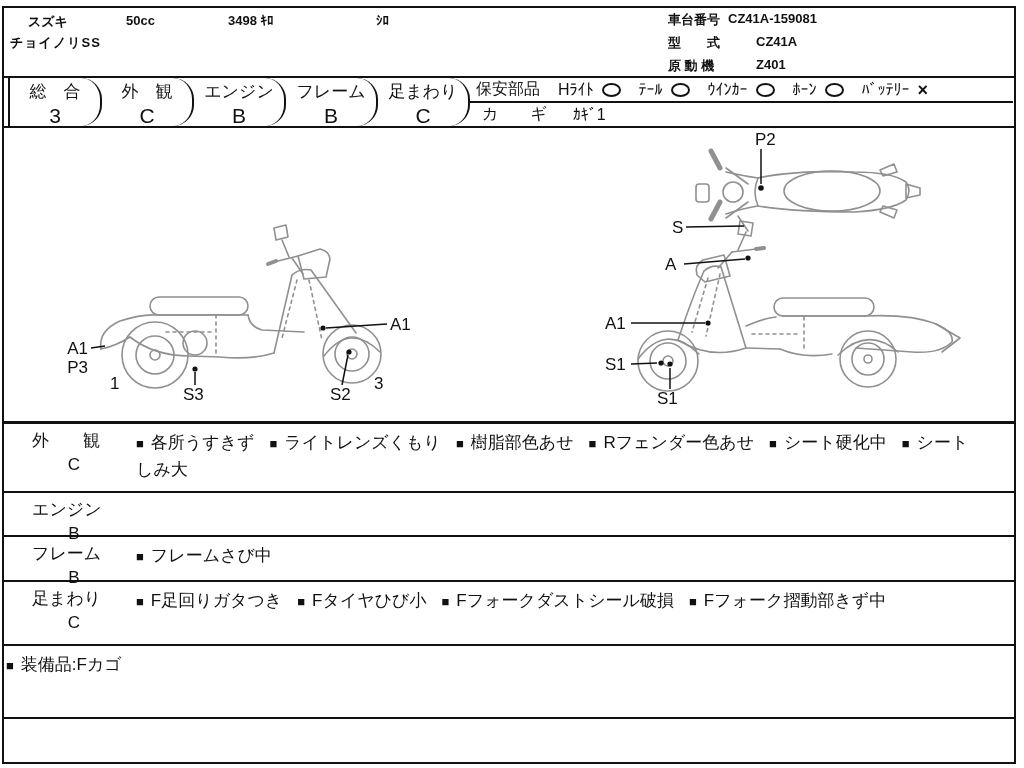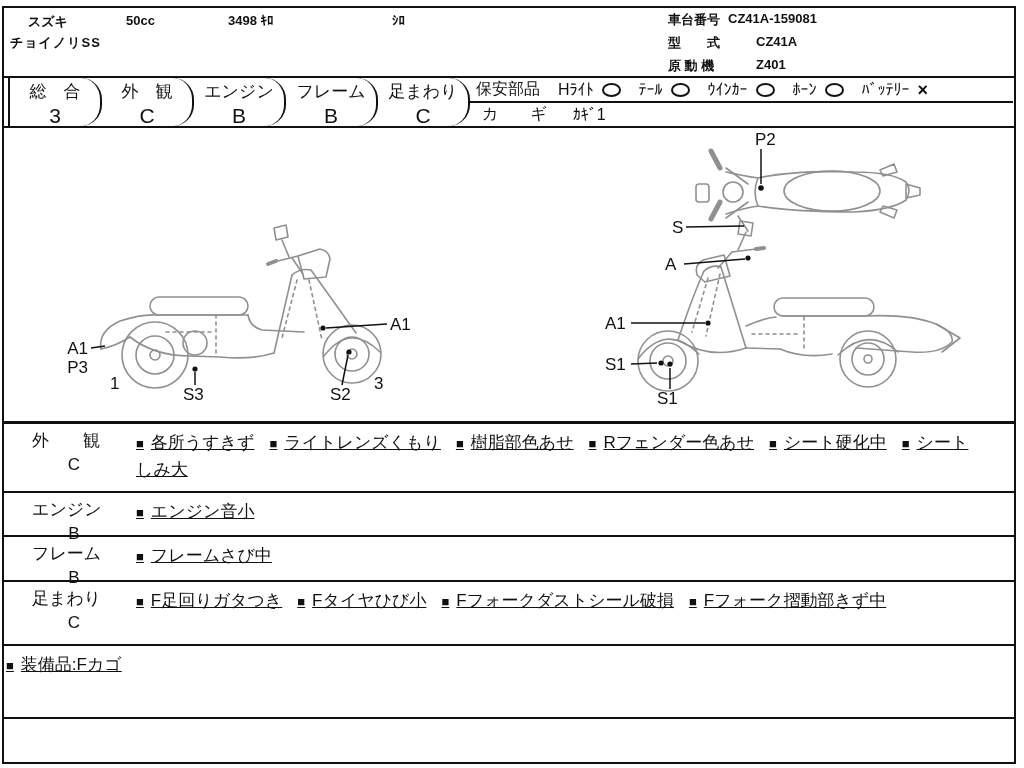--- a/index.html
+++ b/index.html
@@ -7,21 +7,21 @@
        font-family:"Liberation Sans","DejaVu Sans",sans-serif;color:#111;}
   .sheet{position:absolute;left:2px;top:6px;width:1014px;height:758px;
          border:2px solid #111;background:#fff;box-sizing:border-box;
          display:flex;flex-direction:column;}
   
   .hdr{height:70px;border-bottom:2px solid #111;position:relative;box-sizing:border-box;}
   .hdr span{position:absolute;font-size:13px;white-space:pre;font-weight:bold;}
   .h-maker{left:24px;top:5px;}
   .h-cc{left:122px;top:5px;}
   .h-km{left:224px;top:5px;}
-  .h-color{left:388px;top:5px;text-align:right;}
+  .h-color{left:372px;top:5px;text-align:right;}
   .h-model{left:6px;top:26px;font-size:25px;letter-spacing:1px;}
   .h-chassis-l{left:664px;top:3px;}
   .h-chassis-v{left:724px;top:3px;}
   .h-type-l{left:664px;top:26px;}
   .h-type-v{left:752px;top:26px;}
   .h-eng-l{left:664px;top:49px;}
   .h-eng-v{left:752px;top:49px;}
   
   .strip{height:50px;border-bottom:2px solid #111;display:flex;box-sizing:border-box;}
   .grades{display:flex;margin-left:4px;border-left:2px solid #111;}
@@ -49,21 +49,21 @@
   .ptr{stroke:#111;fill:none;stroke-width:1.5px;}
   .pdot{fill:#111;stroke:none;}
   .mk{font-size:17px;fill:#111;font-family:"Liberation Sans","DejaVu Sans",sans-serif;}
   
   .crow{display:flex;border-bottom:2px solid #111;box-sizing:border-box;}
   .r1{height:69px;} .r2{height:44px;} .r3{height:45px;} .r4{height:64px;} .r5{height:73px;}
   .r6{flex:1;border-bottom:none;}
   .c-label{width:130px;padding:5px 0 0 28px;box-sizing:border-box;flex:none;}
   .c-label .nm{font-size:17px;white-space:pre;}
   .c-label .gr{width:84px;text-align:center;font-size:17px;margin-top:3px;}
-  .c-remarks{flex:1;padding:6px 42px 0 2px;font-size:17px;line-height:26px;text-decoration:underline;}
+  .c-remarks{flex:1;padding:6px 42px 0 2px;font-size:17px;line-height:26px;}
   .c-remarks .sq{font-size:13px;margin-right:7px;}
   .c-remarks .itm{margin-right:15px;}
 </style>
 </head>
 <body>
 
 <div class="sheet">
 
   <div class="hdr">
     <span class="h-maker">スズキ</span>
@@ -258,21 +258,20 @@
       <div class="nm">外　　観</div>
       <div class="gr">C</div>
     </div>
     <div class="c-remarks"><span class="sq">■</span><span class="itm">各所うすきず</span><span class="sq">■</span><span class="itm">ライトレンズくもり</span><span class="sq">■</span><span class="itm">樹脂部色あせ</span><span class="sq">■</span><span class="itm">Rフェンダー色あせ</span><span class="sq">■</span><span class="itm">シート硬化中</span><span class="sq">■</span><span class="itm">シートしみ大</span></div>
   </div>
   <div class="crow r2">
     <div class="c-label">
       <div class="nm">エンジン</div>
       <div class="gr">B</div>
     </div>
-    <div class="c-remarks"><span class="sq">■</span><span class="itm">エンジン音小</span></div>
   </div>
   <div class="crow r3">
     <div class="c-label">
       <div class="nm">フレーム</div>
       <div class="gr">B</div>
     </div>
     <div class="c-remarks"><span class="sq">■</span><span class="itm">フレームさび中</span></div>
   </div>
   <div class="crow r4">
     <div class="c-label">

